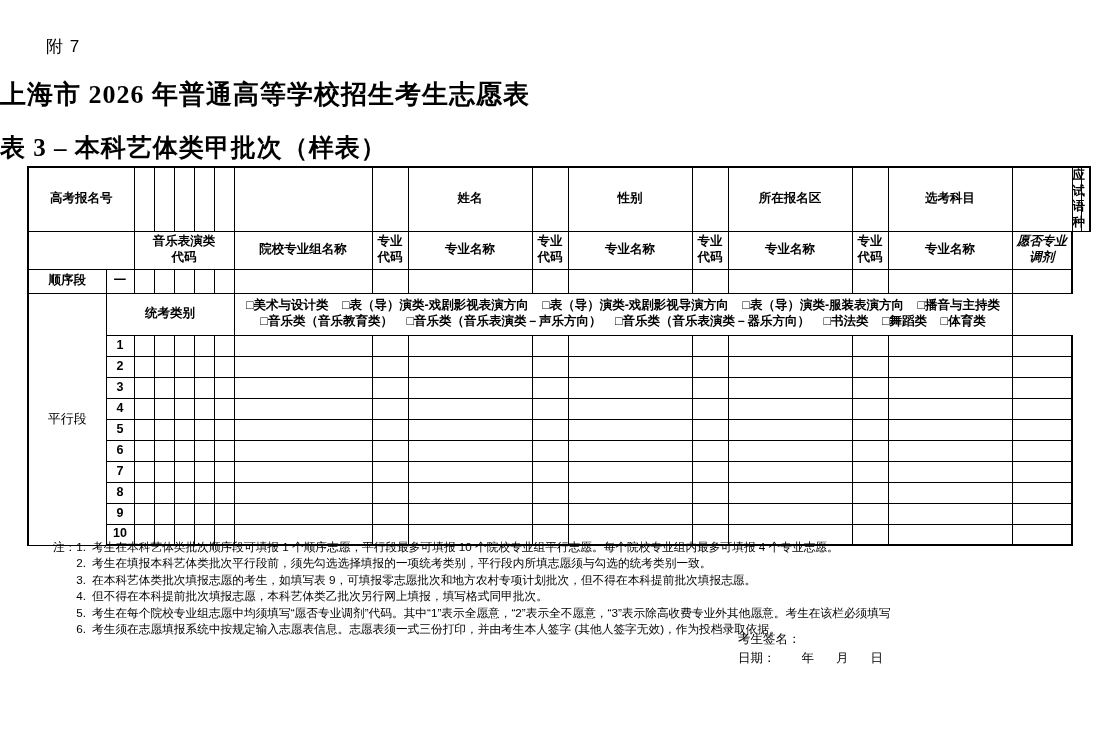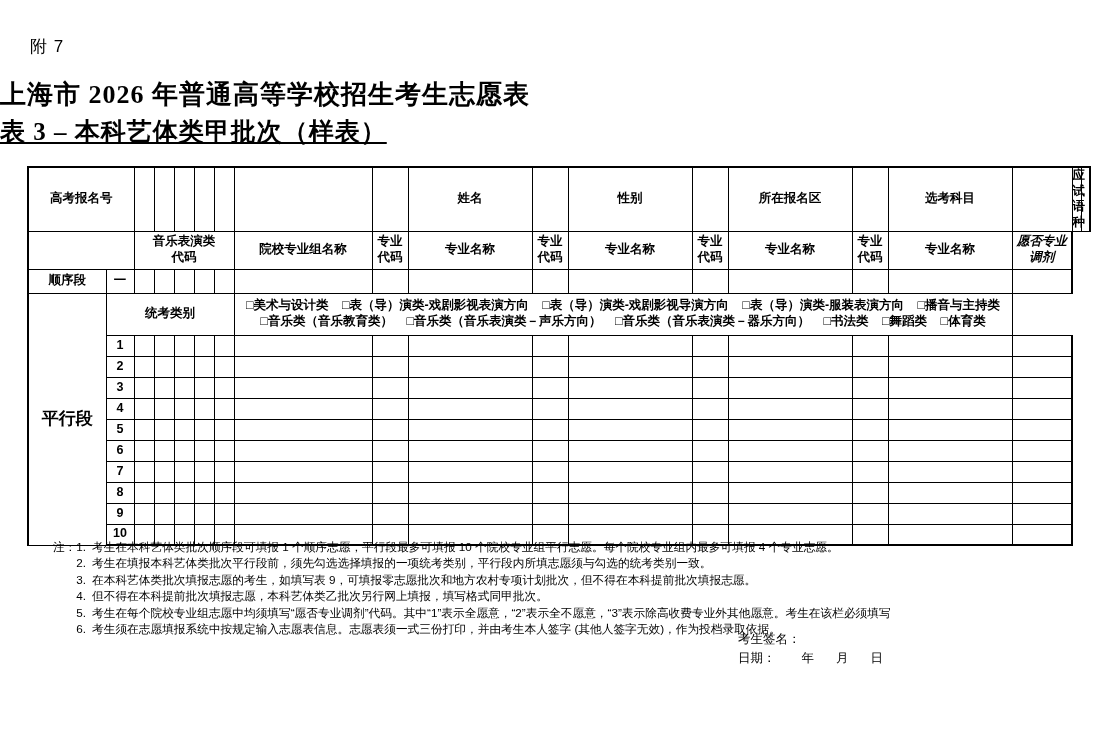--- a/index.html
+++ b/index.html
@@ -11,21 +11,21 @@
     width: 1118px; height: 730px;
     font-family: "Liberation Serif", "DejaVu Serif", serif;
     color: #000;
     position: relative;
     overflow: hidden;
   }
 
   
   .attach-label {
     position: absolute;
-    left: 30px; top: 35px;
+    left: 46px; top: 35px;
     font-size: 17px;
     font-family: "Liberation Sans", "DejaVu Sans", sans-serif;
     letter-spacing: 1px;
   }
 
   
   .titles {
     position: absolute;
     left: 0; top: 78px;
     width: 1118px;
@@ -36,23 +36,22 @@
     font-weight: bold;
     letter-spacing: 1px;
     line-height: 34px;
     white-space: nowrap;
   }
   .title-sub {
     font-size: 25px;
     font-weight: bold;
     letter-spacing: 1px;
     line-height: 36px;
-    margin-top: 2px;
+    margin-top: 18px;
     white-space: nowrap;
-    text-decoration: underline;
   }
 
   
   .table-wrap {
     position: absolute;
     left: 27px; top: 166px;
     width: 1064px;
   }
   table.form {
     border-collapse: collapse;
@@ -89,22 +88,22 @@
     font-weight: bold;
     line-height: 1.65;
     text-align: center;
     padding: 2px 4px;
     white-space: nowrap;
     font-family: "Liberation Sans", "DejaVu Sans", sans-serif;
   }
   .cat-list .gap { display:inline-block; width: 10px; }
 
   .vert-label {
-    font-weight: bold;
-    font-size: 17px;
+    font-weight: normal;
+    font-size: 13px;
   }
   .rownum { font-weight: bold; font-size: 12px; }
 
   
   .notes {
     position: absolute;
     left: 52px; top: 539px;
     width: 1040px;
     font-size: 11.7px;
     font-family: "Liberation Sans", "DejaVu Sans", sans-serif;

